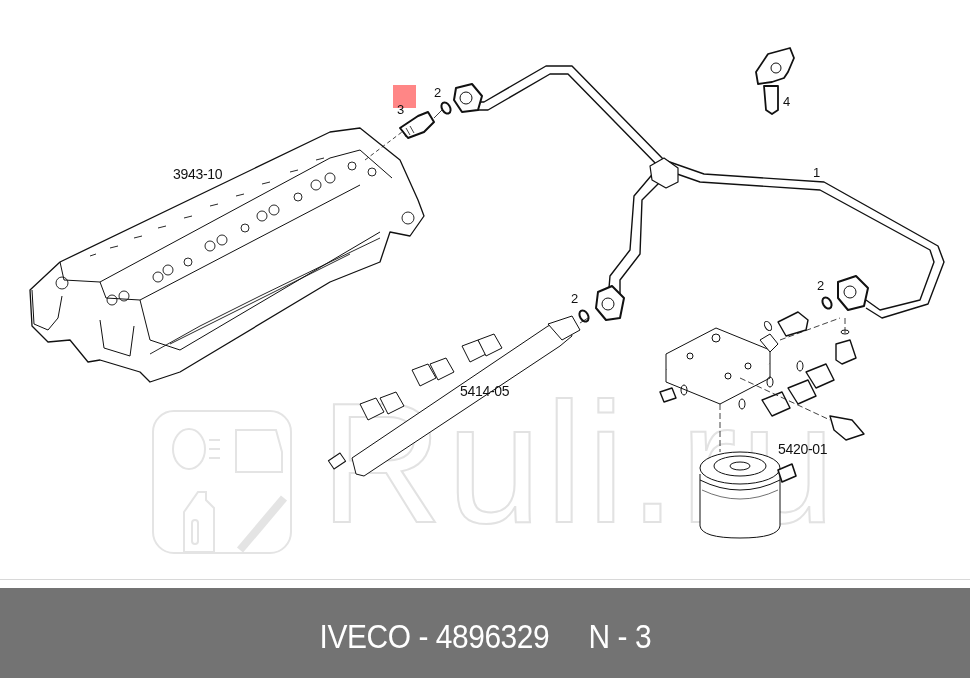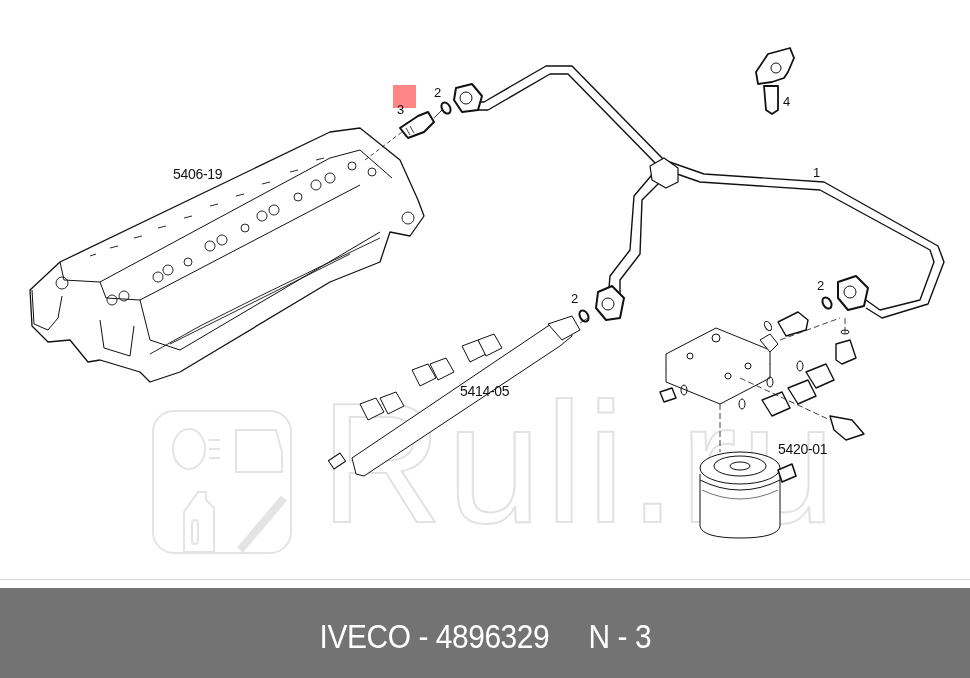--- a/index.html
+++ b/index.html
@@ -207,20 +207,20 @@
 
   <div class="highlight-box"></div>
 
   <div class="callout" style="left:813px;top:166px;">1</div>
   <div class="callout" style="left:434px;top:86px;">2</div>
   <div class="callout" style="left:571px;top:292px;">2</div>
   <div class="callout" style="left:817px;top:279px;">2</div>
   <div class="callout" style="left:397px;top:103px;">3</div>
   <div class="callout" style="left:783px;top:95px;">4</div>
 
-  <div class="ref-label" style="left:173px;top:167px;">5406-19</div>
+  <div class="ref-label" style="left:173px;top:167px;">3943-10</div>
   <div class="ref-label" style="left:460px;top:384px;">5414-05</div>
   <div class="ref-label" style="left:778px;top:442px;">5420-01</div>
 </div>
 
 <div class="caption-bar">
   <div class="caption-text">IVECO - 4896329     N - 3</div>
 </div>
 
 </body></html>

